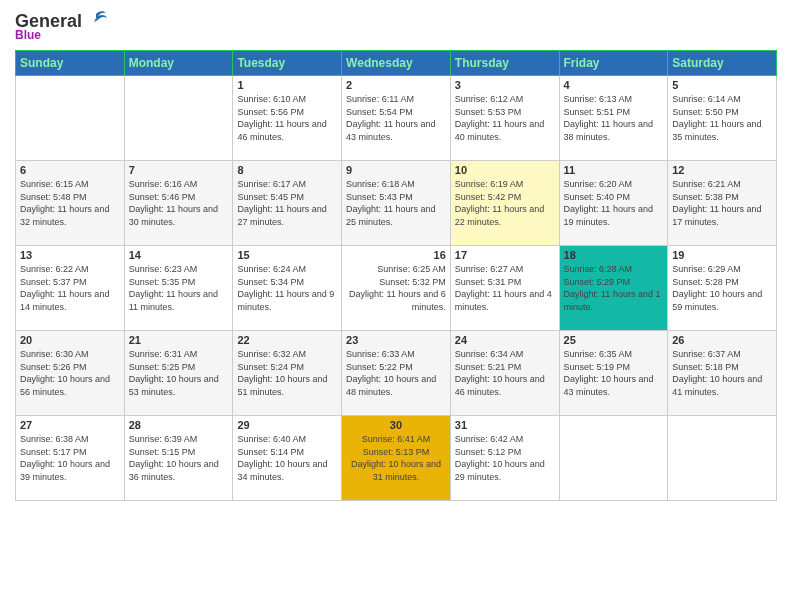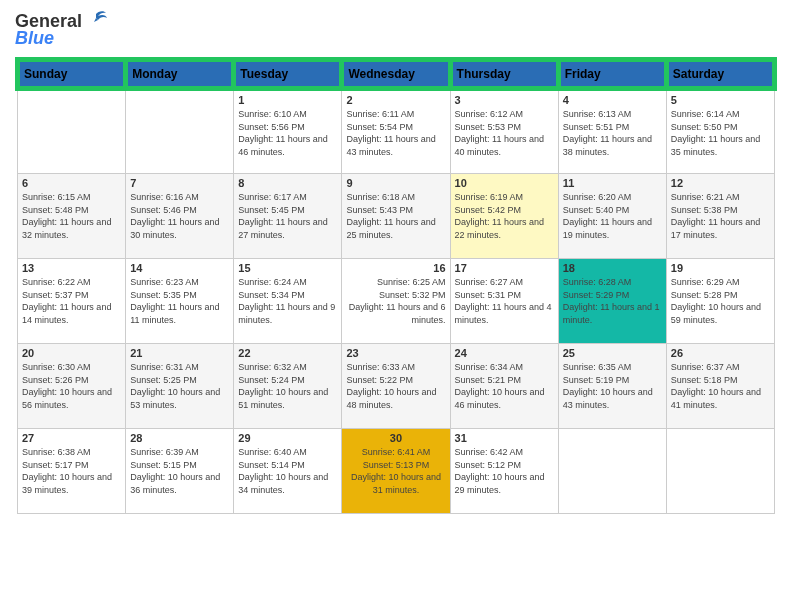--- a/index.html
+++ b/index.html
@@ -43,26 +43,26 @@
     }
     .calendar {
       flex: 1;
       border: 1px solid #ccc;
       border-collapse: collapse;
       width: 100%;
       table-layout: fixed;
     }
     .calendar th {
       background-color: #2a6db5;
-      color: #000000;
+      color: #86efac;
       font-size: 12px;
       font-weight: bold;
       padding: 5px 4px;
       text-align: left;
-      border: 5px solid #22c55e;
+      border: 1px solid #22c55e;
     }
     .calendar td {
       vertical-align: top;
       border: 1px solid #ccc;
       padding: 3px 4px;
       font-size: 9.5px;
       color: #333;
       height: 85px;
     }
     .calendar tr:nth-child(even) td {
@@ -94,21 +94,21 @@
   <div class="header">
     <div class="logo">
       <div style="display:flex;flex-direction:column;align-items:flex-start;">
         <div style="display:flex;align-items:center;gap:2px;">
           <span style="font-size:18px;font-weight:bold;color:#333;">General</span>
           <svg width="24" height="22" viewBox="0 0 24 22">
             <path d="M12 4 C14 1, 20 0, 22 3 C20 2, 16 3, 14 6 C18 4, 22 5, 23 8 C20 6, 16 7, 14 10 L12 8 Z" fill="#2a6db5"></path>
             <path d="M14 10 L12 8 L10 12 Z" fill="#2a6db5"></path>
           </svg>
         </div>
-        <span style="font-size:18px;font-weight:bold;color:#3b82f6;margin-top:-4px;font-style:italic;">Blue</span>
+        <span style="font-size:12px;font-weight:bold;color:#a21caf;margin-top:-4px;">Blue</span>
       </div>
     </div>
   </div>
 
   <table class="calendar">
     <thead>
       <tr>
         <th>Sunday</th>
         <th>Monday</th>
         <th>Tuesday</th>

